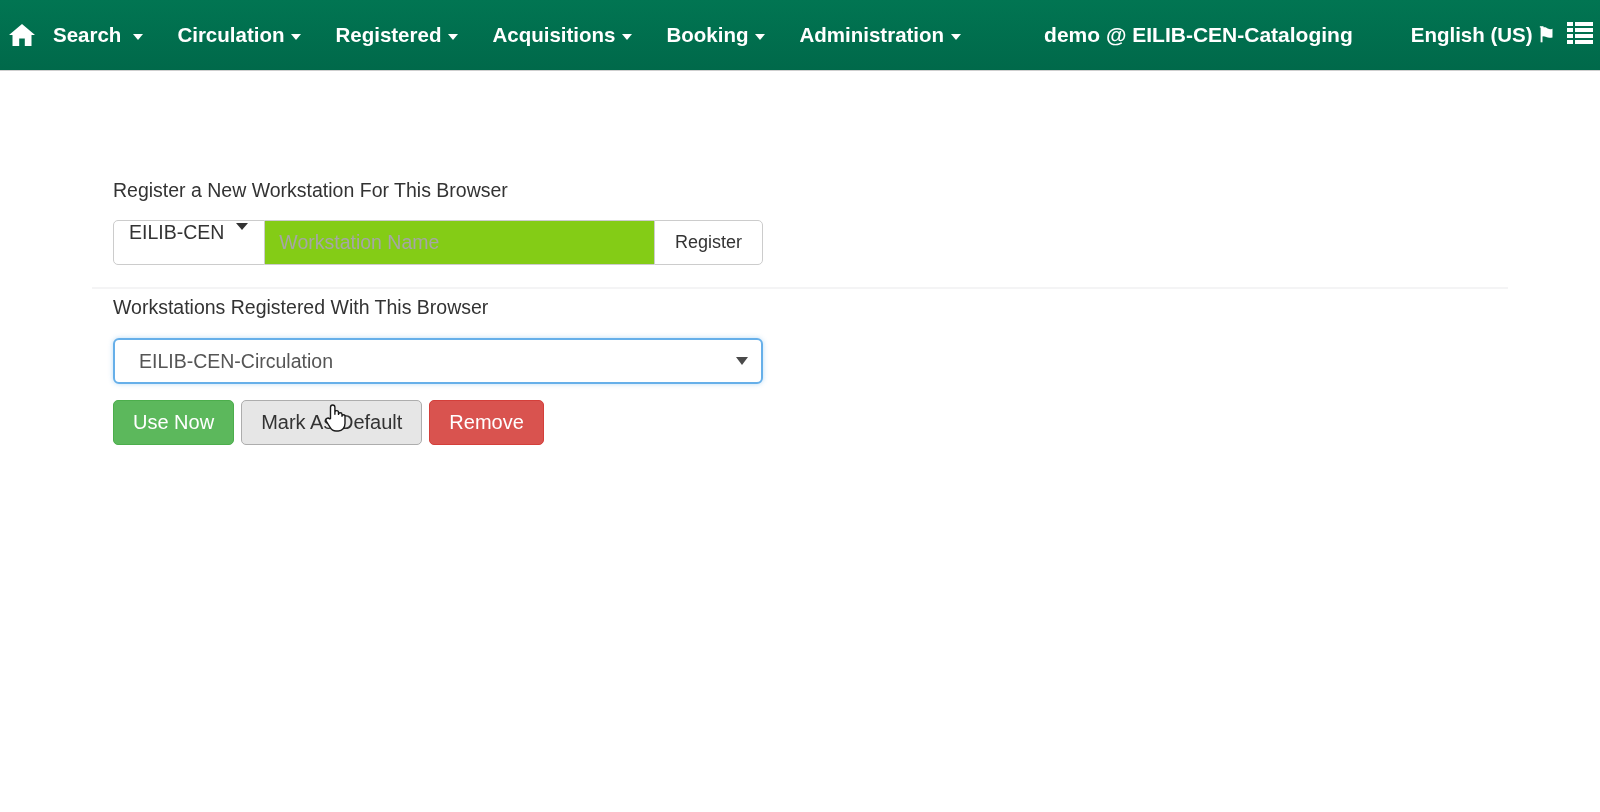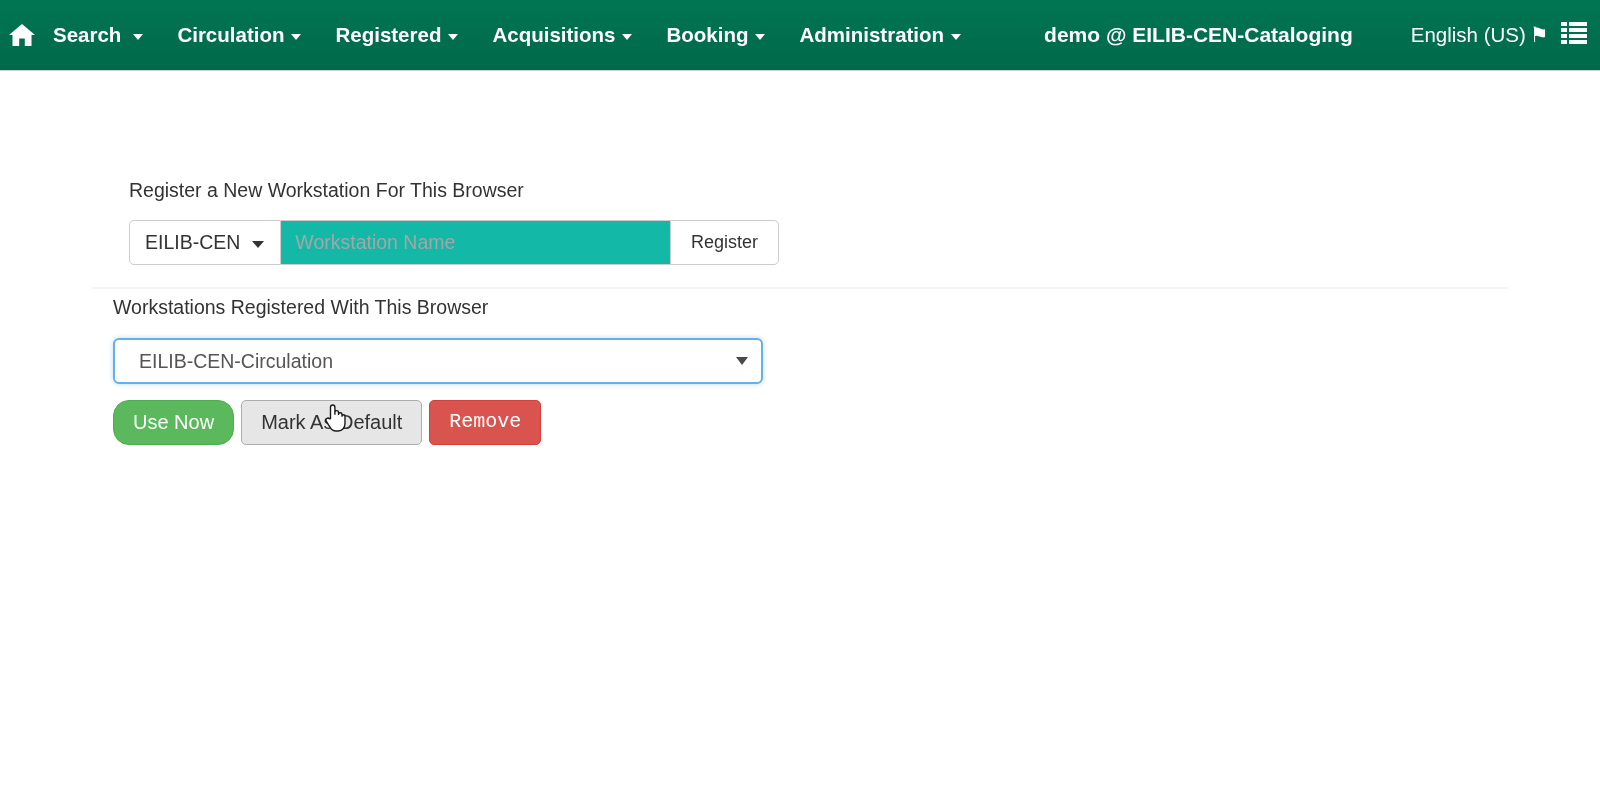--- a/index.html
+++ b/index.html
@@ -63,21 +63,21 @@
     white-space: nowrap;
     padding: 0 16px;
     height: 71px;
     display: flex;
     align-items: center;
     cursor: pointer;
   }
   .nav-lang {
     color: #ffffff;
     font-size: 20.5px;
-    font-weight: normal;
+    font-weight: bold;
     white-space: nowrap;
     padding: 0 12px;
     height: 71px;
     display: flex;
     align-items: center;
     gap: 4px;
     cursor: pointer;
     margin-left: 30px;
   }
   .flag-glyph { font-size: 21px; line-height: 1; position: relative; top: -1px; }
@@ -99,31 +99,31 @@
   }
 
   .section-label {
     font-size: 19.5px;
     color: #333333;
     line-height: 1;
     white-space: nowrap;
   }
 
   
-  .register-block { position: absolute; left: 129px; top: 110px; }
+  .register-block { position: absolute; left: 113px; top: 110px; }
   .register-block .section-label { margin-bottom: 19px; }
 
   .input-group {
     display: flex;
     width: 650px;
     height: 45px;
   }
   .ig-prefix {
     display: flex;
-    align-items: center;
+    align-items: flex-start;
     gap: 12px;
     padding: 0 16px 0 15px;
     border: 1px solid #cccccc;
     border-radius: 5px 0 0 5px;
     background: #ffffff;
     font-size: 19.5px;
     color: #333333;
     white-space: nowrap;
     cursor: pointer;
   }
@@ -134,21 +134,21 @@
     border-right: 6px solid transparent;
     border-top: 7px solid #333333;
     position: relative;
     top: 2px;
   }
   .ig-input {
     flex: 1;
     border: 1px solid #cccccc;
     border-left: none;
     border-right: none;
-    background: #14b8a6;
+    background: #84cc16;
     font-size: 19.5px;
     font-family: "Liberation Sans", sans-serif;
     color: #333333;
     padding: 0 14px;
     outline: none;
   }
   .ig-input::placeholder { color: #a6a6a6; }
   .ig-btn {
     border: 1px solid #cccccc;
     border-radius: 0 5px 5px 0;
@@ -222,32 +222,30 @@
     padding: 0 19px;
     cursor: pointer;
     white-space: nowrap;
     border: 1px solid transparent;
     line-height: 1;
   }
   .btn-success {
     background: #5cb85c;
     border-color: #4cae4c;
     color: #ffffff;
-    border-radius: 16px;
   }
   .btn-default {
     background: #e6e6e6;
     border-color: #adadad;
     color: #333333;
   }
   .btn-danger {
     background: #d9534f;
     border-color: #d43f3a;
     color: #ffffff;
-    font-family: Liberation Mono, monospace;
   }
 
   
   .cursor-hand {
     position: absolute;
     left: 324px;
     top: 333px;
     pointer-events: none;
     z-index: 50;
   }

